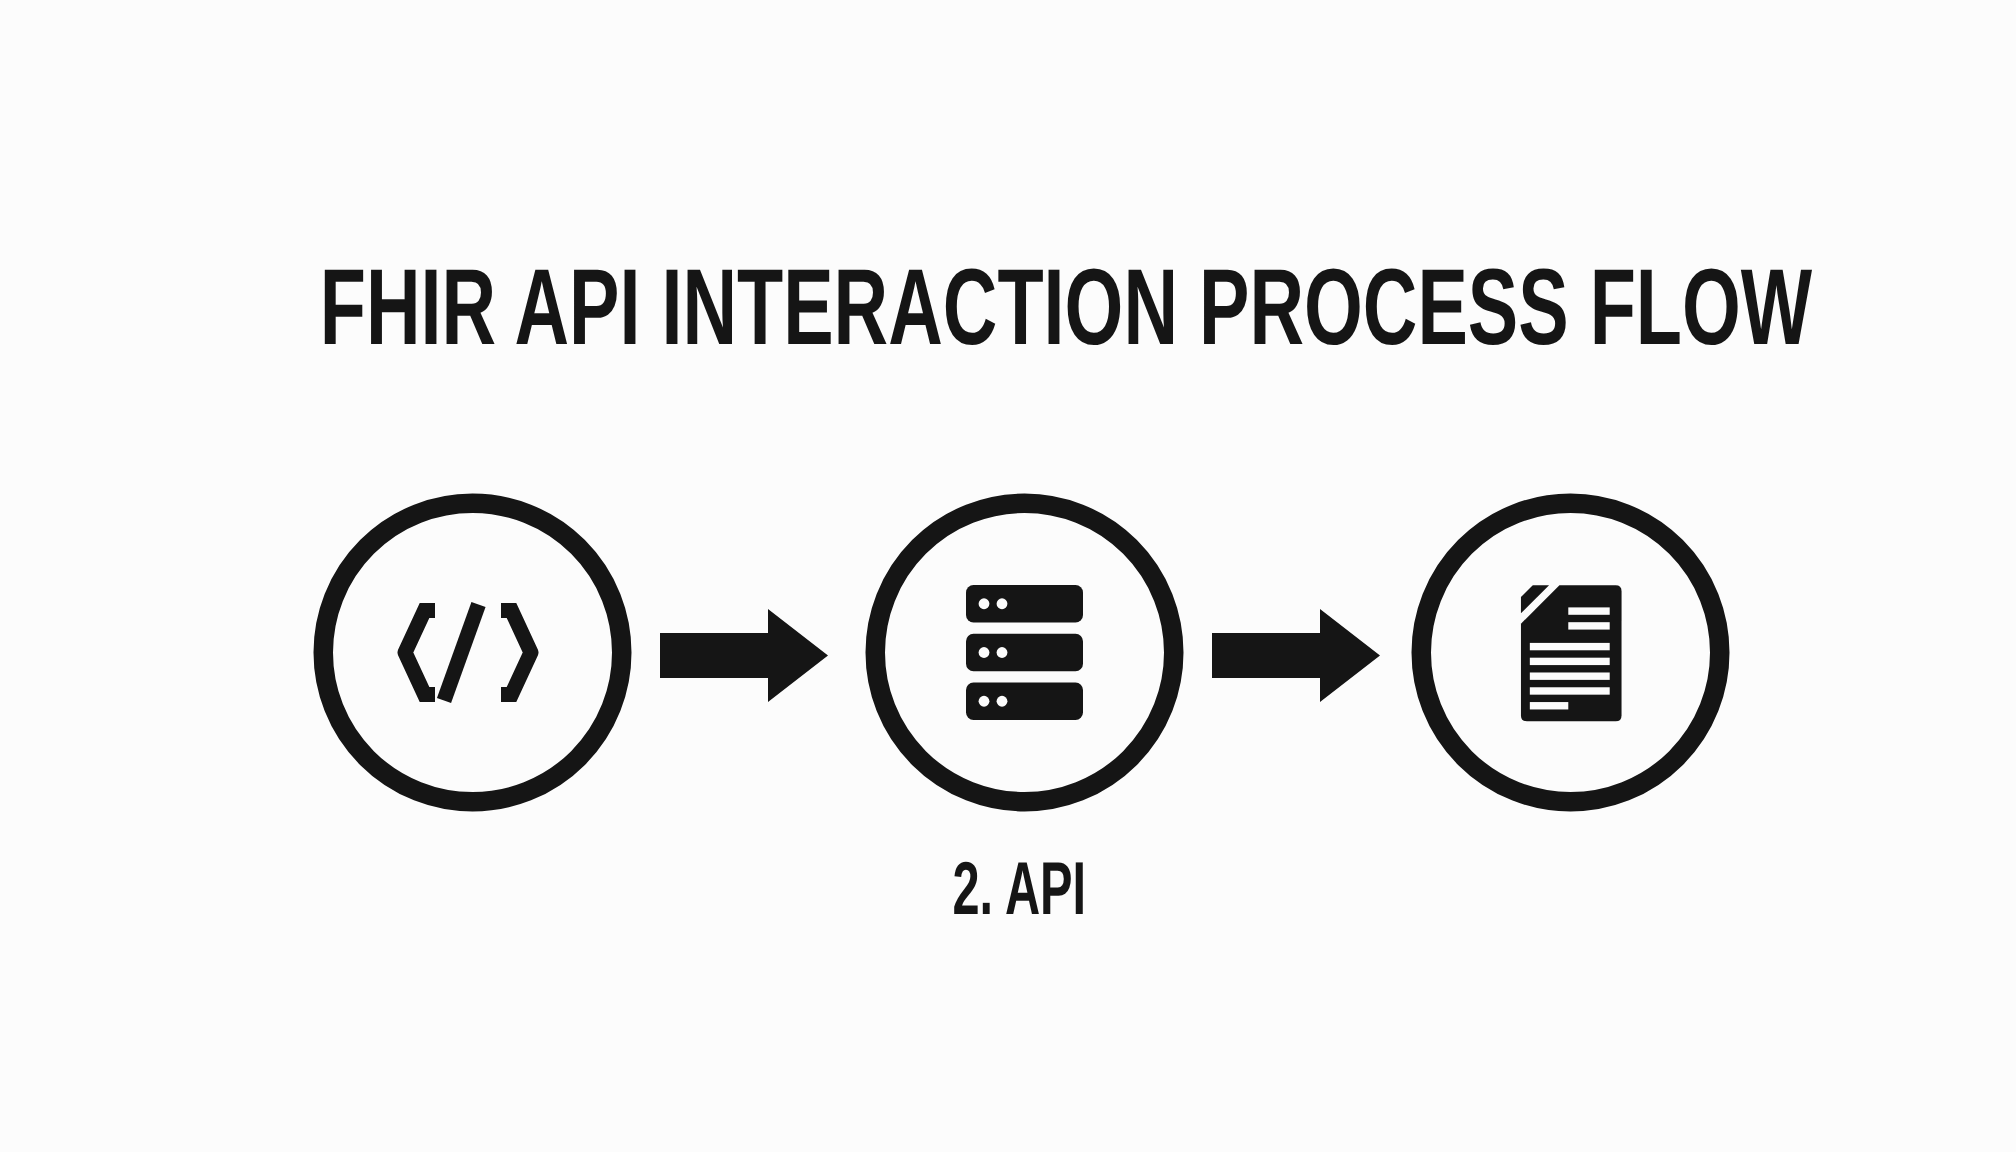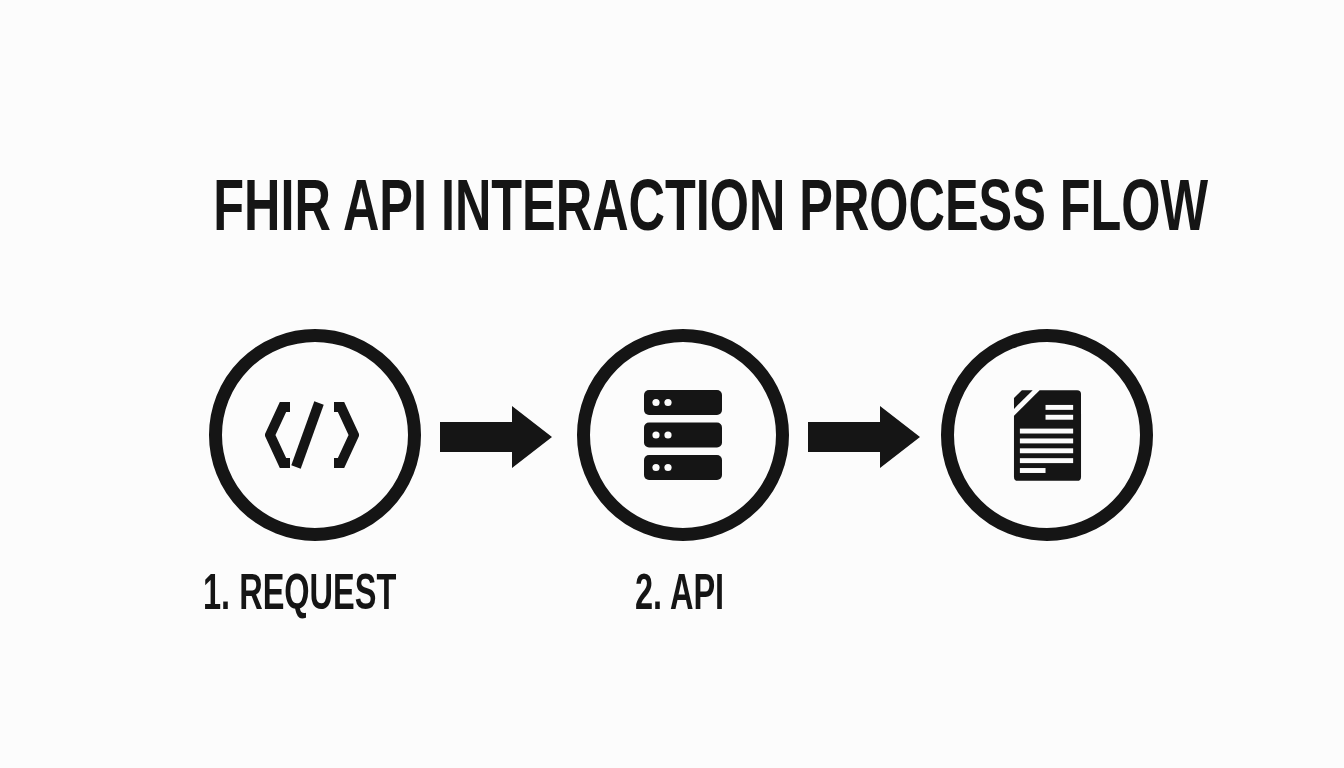--- a/index.html
+++ b/index.html
@@ -103,20 +103,17 @@
         <rect x="34" y="27" width="28" height="5"></rect>
         <rect x="8" y="41" width="54" height="5"></rect>
         <rect x="8" y="51" width="54" height="5"></rect>
         <rect x="8" y="61" width="54" height="5"></rect>
         <rect x="8" y="71" width="54" height="5"></rect>
         <rect x="8" y="81" width="26" height="5"></rect>
       </g>
     </svg>
   </div>
 
-  <div class="step-label label-1">
-    <span class="condensed-label">1. REQUEST</span>
-  </div>
   <div class="step-label label-2">
     <span class="condensed-label">2. API</span>
   </div>
 
 </div>
 
 </body></html>

